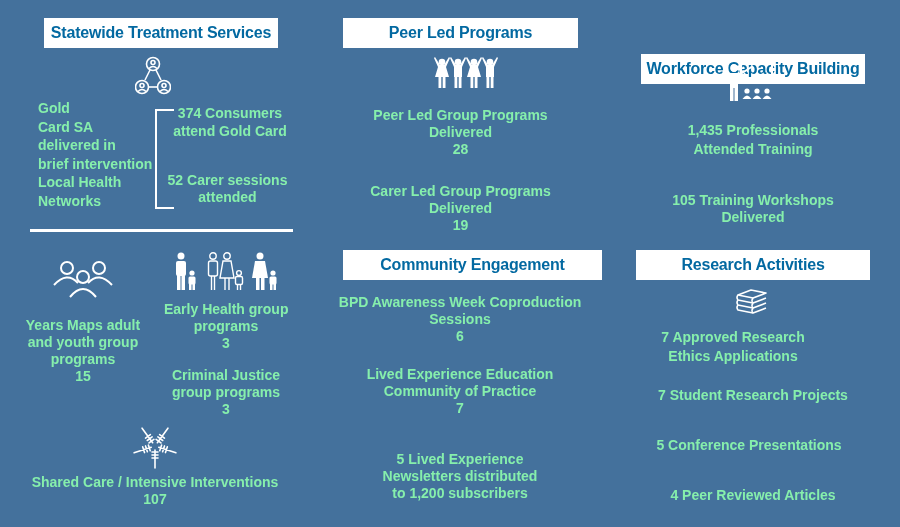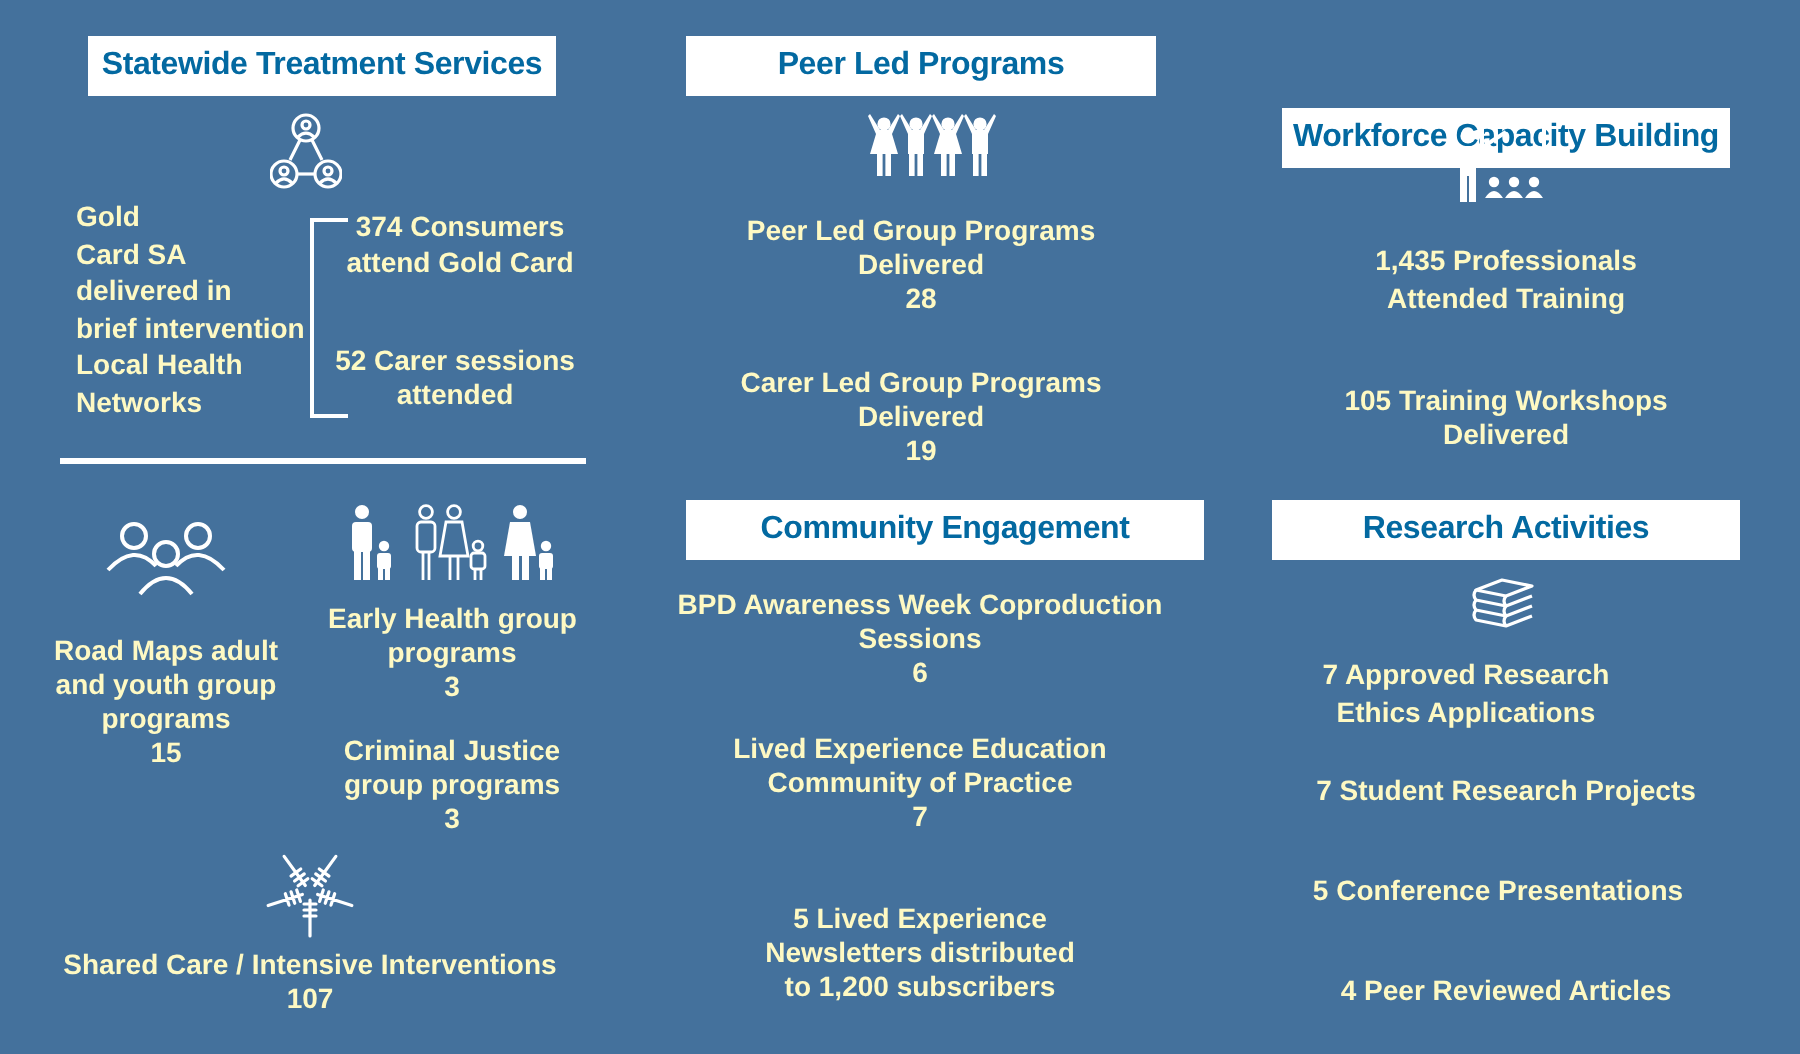--- a/index.html
+++ b/index.html
@@ -19,21 +19,21 @@
       height: 30px;
       line-height: 30px;
       text-align: center;
       letter-spacing: -0.2px;
     }
     .txt {
       position: absolute;
       font-weight: bold;
       font-size: 14px;
       line-height: 17px;
-      color: #fef9c3;
+      color: #86efac;
       text-align: center;
       white-space: nowrap;
     }
     .txt.left { text-align: left; }
     .blk { display: block; }
     .icon { position: absolute; }
     .divider {
       position: absolute;
       left: 30px; top: 229px;
       width: 263px; height: 3px;
@@ -98,21 +98,21 @@
     <circle cx="15" cy="9" r="6"></circle>
     <path d="M2 26 q13 -14 24 -2"></path>
     <circle cx="47" cy="9" r="6"></circle>
     <path d="M36 24 q11 -12 24 2"></path>
     <circle cx="31" cy="18" r="6"></circle>
     <path d="M18 38 q13 -16 26 0"></path>
   </g>
 </svg>
 
 <div class="txt" style="left:20px; top:317px; width:126px;">
-  <span class="blk">Road Maps adult</span>
+  <span class="blk">Years Maps adult</span>
   <span class="blk">and youth group</span>
   <span class="blk">programs</span>
   <span class="blk">15</span>
 </div>
 
 <svg class="icon" style="left:173px; top:252px;" width="108" height="40" viewBox="0 0 108 40">
   <g fill="#fff">
 
     <circle cx="8" cy="4" r="3.5"></circle>
     <rect x="3" y="9" width="10" height="15" rx="2"></rect>

